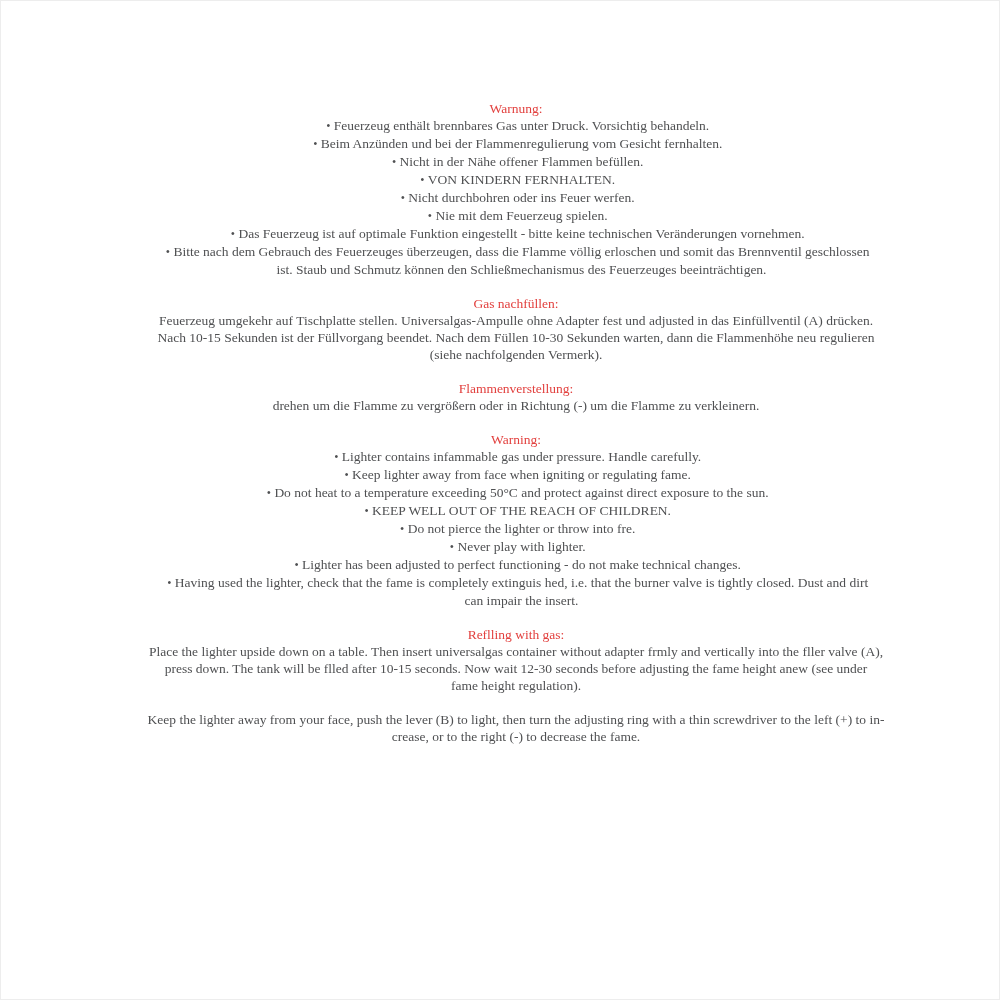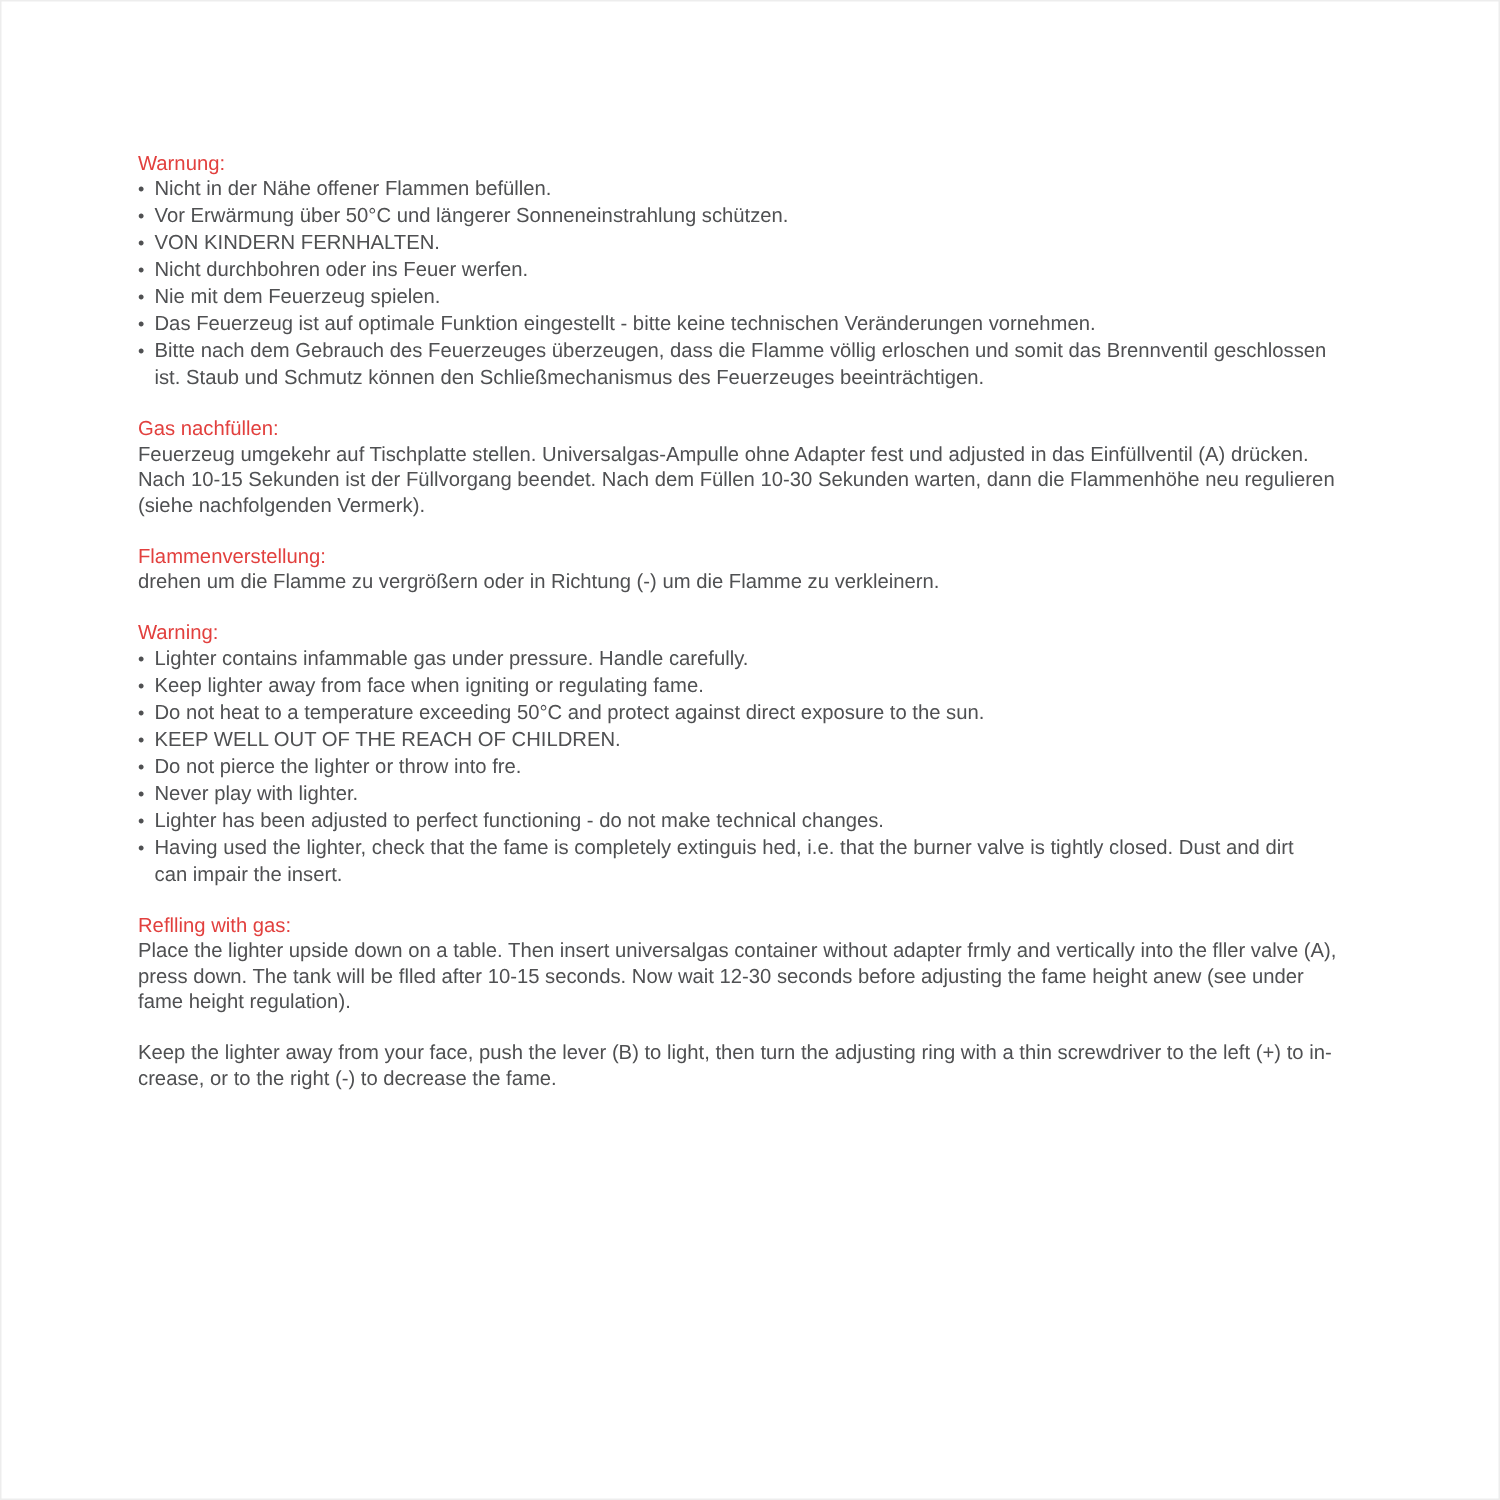--- a/index.html
+++ b/index.html
@@ -8,25 +8,26 @@
     background: #ffffff;
   }
   .sheet {
     position: relative;
     width: 1000px;
     height: 1000px;
     box-sizing: border-box;
     background: var(--page-bg, #ffffff);
     box-shadow: inset 0 0 0 1px #ededed;
     padding: 100px 60px 0 92px;
-    font-family: Liberation Sans, sans-serif;
+    font-family: Liberation Serif, serif;
     font-size: 13.5px;
     line-height: 17px;
     color: var(--body-color, #4f5052);
     overflow: hidden;
+    text-align: center;
   }
   .section {
     margin: 0 0 17px 0;
   }
   .heading {
     color: var(--heading-color, #e2403e);
     white-space: nowrap;
   }
   .line {
     white-space: nowrap;
@@ -39,22 +40,23 @@
     width: 11px;
     font-size: 12px;
   }
 </style>
 </head>
 <body>
 
 <main class="sheet">
     <section class="section">
       <div class="heading">Warnung:</div>
+      <div class="line"><span class="bullet">•</span><span>Feuerzeug enthält brennbares Gas unter Druck. Vorsichtig behandeln.</span></div>
+      <div class="line"><span class="bullet">•</span><span>Beim Anzünden und bei der Flammenregulierung vom Gesicht fernhalten.</span></div>
       <div class="line"><span class="bullet">•</span><span>Nicht in der Nähe offener Flammen befüllen.</span></div>
-      <div class="line"><span class="bullet">•</span><span>Vor Erwärmung über 50°C und längerer Sonneneinstrahlung schützen.</span></div>
       <div class="line"><span class="bullet">•</span><span>VON KINDERN FERNHALTEN.</span></div>
       <div class="line"><span class="bullet">•</span><span>Nicht durchbohren oder ins Feuer werfen.</span></div>
       <div class="line"><span class="bullet">•</span><span>Nie mit dem Feuerzeug spielen.</span></div>
       <div class="line"><span class="bullet">•</span><span>Das Feuerzeug ist auf optimale Funktion eingestellt - bitte keine technischen Veränderungen vornehmen.</span></div>
       <div class="line"><span class="bullet">•</span><span>Bitte nach dem Gebrauch des Feuerzeuges überzeugen, dass die Flamme völlig erloschen und somit das Brennventil geschlossen</span></div>
       <div class="line indent"><span>ist. Staub und Schmutz können den Schließmechanismus des Feuerzeuges beeinträchtigen.</span></div>
     </section>
     <section class="section">
       <div class="heading">Gas nachfüllen:</div>
       <div class="line"><span>Feuerzeug umgekehr auf Tischplatte stellen. Universalgas-Ampulle ohne Adapter fest und adjusted in das Einfüllventil (A) drücken.</span></div>

